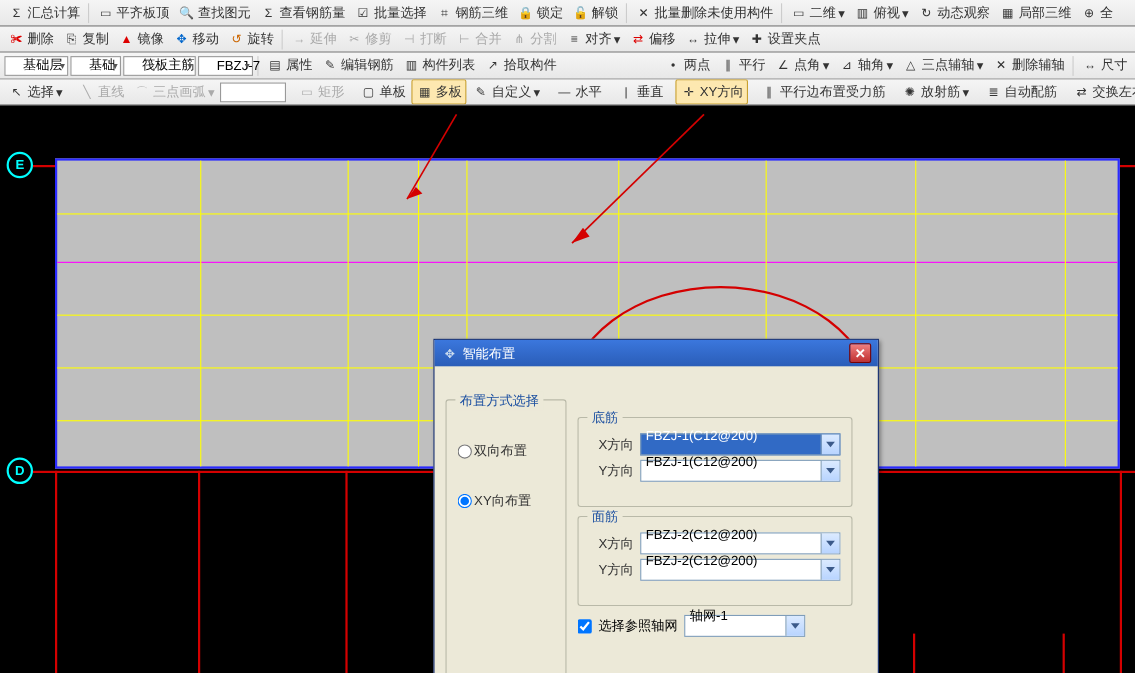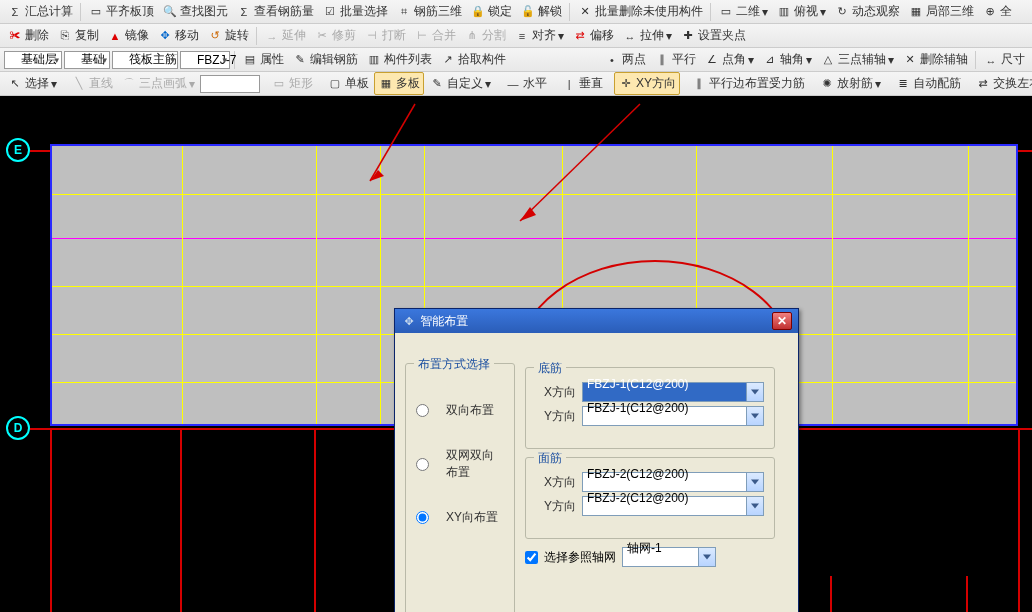--- a/index.html
+++ b/index.html
@@ -140,21 +140,21 @@
   .fieldset > .legend {
     position: absolute;
     top: -8px; left: 8px;
     background: #ece9d8;
     padding: 0 4px;
     color: #1b4fa0;
     font-size: 12px;
   }
   .radio-row {
     display: flex; align-items: center;
-    gap: 17px;
+    gap: 2px;
     margin: 28px 0;
     color: #333;
   }
   .radio-row:first-child { margin-top: 8px; }
   input[type=radio] { width: 13px; height: 13px; }
   .form-row {
     display: flex; align-items: center;
     gap: 6px;
     margin: 4px 0;
   }
@@ -180,21 +180,21 @@
   .combo .arrow {
     position: absolute; right: 4px; top: 50%; transform: translateY(-50%);
     width: 0; height: 0;
     border-left: 4px solid transparent; border-right: 4px solid transparent;
     border-top: 5px solid #3b5a8a;
     z-index: 2;
   }
   .check-row { display: flex; align-items: center; gap: 6px; margin-top: 8px; }
   .right-col {
     position: absolute;
-    left: 130px; top: 34px;
+    left: 130px; top: 46px;
     width: 250px;
   }
   .left-col {
     width: 110px;
     position: absolute;
     left: 10px; top: 30px;
   }
   .left-col .fieldset { height: 260px; }
   .ellipse {
     position: absolute;
@@ -469,24 +469,20 @@
       <div class="dlg-close">✕</div>
     </div>
     <div class="dlg-body">
 
       <div class="left-col">
         <div class="fieldset">
           <div class="legend">布置方式选择</div>
           <div class="radio-row">
             <input type="radio" name="mode" style="">
             <span>双向布置</span>
-          </div>
-          <div class="radio-row">
-            <input type="radio" name="mode" style="">
-            <span>双网双向布置</span>
           </div>
           <div class="radio-row">
             <input type="radio" name="mode" checked="" style="">
             <span>XY向布置</span>
           </div>
         </div>
       </div>
 
       <div class="right-col">
         <div class="fieldset">
@@ -521,21 +517,21 @@
             <div class="combo">
                 <span class="combo-content">FBZJ-2(C12@200)</span>
                 <span class="arrow"></span>
               </div>
           </div>
         </div>
 
         <div class="check-row">
           <input type="checkbox" checked="" style="">
           <span>选择参照轴网</span>
-          <div class="combo" style="width:94px;flex:none">
+          <div class="combo" style="width:110px;flex:none">
               <span class="combo-content">轴网-1</span>
               <span class="arrow"></span>
             </div>
         </div>
       </div>
 
     </div>
   </div>
 </div>
 

